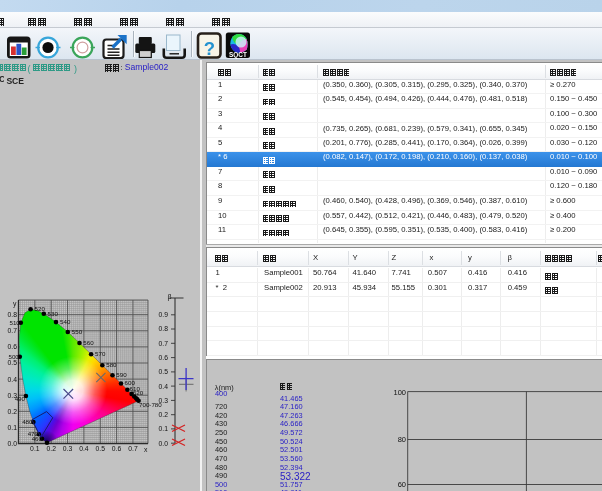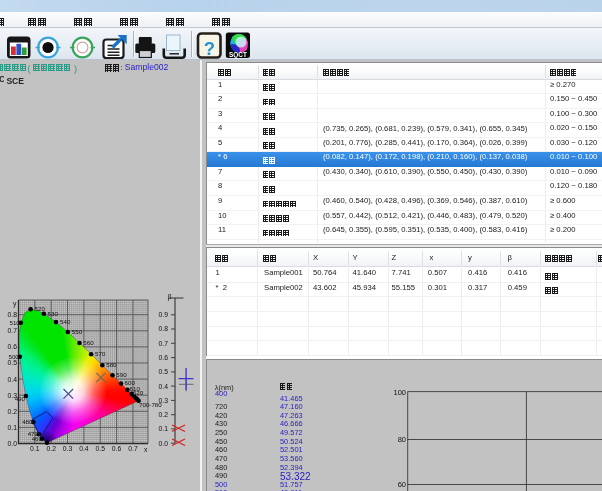--- a/index.html
+++ b/index.html
@@ -42,25 +42,27 @@
 <div class="abs" style="left:109.8px;top:17px;width:1px;height:163px;background:#ededed"></div>
 <div class="abs" style="left:337.9px;top:2px;width:1px;height:13px;background:#dcdfe3"></div>
 <div class="abs" style="left:337.9px;top:17px;width:1px;height:163px;background:#ededed"></div>
 <div class="abs" style="left:11px;top:5px"><span class="cn"></span><span class="cn"></span></div>
 <div class="abs" style="left:55.5px;top:5px"><span class="cn"></span><span class="cn"></span></div>
 <div class="abs" style="left:116px;top:5px"><span class="cn"></span><span class="cn"></span><span class="cn"></span><span class="cn"></span></div>
 <div class="abs" style="left:343px;top:5px"><span class="cn"></span><span class="cn"></span><span class="cn"></span><span class="cn"></span></div>
 <div class="abs" style="left:0;top:16.5px;width:396px;height:14.56px;line-height:14.56px;color:#1a1a1a;border-bottom:1px solid #f2f2f2">
       <span class="abs" style="left:11px;top:0;white-space:pre">1</span>
       <span class="abs" style="left:55.5px;top:3.9px"><span class="cn"></span><span class="cn"></span></span>
+      <span class="abs" style="left:116px;top:0">(0.350, 0.360), (0.305, 0.315), (0.295, 0.325), (0.340, 0.370)</span>
       <span class="abs" style="left:343px;top:0">≥ 0.270</span>
     </div>
 <div class="abs" style="left:0;top:31.06px;width:396px;height:14.56px;line-height:14.56px;color:#1a1a1a;border-bottom:1px solid #f2f2f2">
       <span class="abs" style="left:11px;top:0;white-space:pre">2</span>
       <span class="abs" style="left:55.5px;top:3.9px"><span class="cn"></span><span class="cn"></span></span>
+      <span class="abs" style="left:116px;top:0">(0.545, 0.454), (0.494, 0.426), (0.444, 0.476), (0.481, 0.518)</span>
       <span class="abs" style="left:343px;top:0">0.150 ~ 0.450</span>
     </div>
 <div class="abs" style="left:0;top:45.62px;width:396px;height:14.56px;line-height:14.56px;color:#1a1a1a;border-bottom:1px solid #f2f2f2">
       <span class="abs" style="left:11px;top:0;white-space:pre">3</span>
       <span class="abs" style="left:55.5px;top:3.9px"><span class="cn"></span><span class="cn"></span></span>
       <span class="abs" style="left:343px;top:0">0.100 ~ 0.300</span>
     </div>
 <div class="abs" style="left:0;top:60.18px;width:396px;height:14.56px;line-height:14.56px;color:#1a1a1a;border-bottom:1px solid #f2f2f2">
       <span class="abs" style="left:11px;top:0;white-space:pre">4</span>
       <span class="abs" style="left:55.5px;top:3.9px"><span class="cn"></span><span class="cn"></span></span>
@@ -76,21 +78,20 @@
 <div class="abs" style="left:0;top:89.3px;width:396px;height:14.56px;background:linear-gradient(#3b92ea,#2478d2)"></div>
 <div class="abs" style="left:0;top:89.3px;width:396px;height:14.56px;line-height:14.56px;color:#fff;border-bottom:1px solid transparent">
       <span class="abs" style="left:11px;top:0;white-space:pre">* 6</span>
       <span class="abs" style="left:55.5px;top:3.9px"><span class="cn"></span><span class="cn"></span></span>
       <span class="abs" style="left:116px;top:0">(0.082, 0.147), (0.172, 0.198), (0.210, 0.160), (0.137, 0.038)</span>
       <span class="abs" style="left:343px;top:0">0.010 ~ 0.100</span>
     </div>
 <div class="abs" style="left:0;top:103.86px;width:396px;height:14.56px;line-height:14.56px;color:#1a1a1a;border-bottom:1px solid #f2f2f2">
       <span class="abs" style="left:11px;top:0;white-space:pre">7</span>
       <span class="abs" style="left:55.5px;top:3.9px"><span class="cn"></span><span class="cn"></span></span>
-      <span class="abs" style="left:116px;top:0">(0.430, 0.340), (0.610, 0.390), (0.550, 0.450), (0.430, 0.390)</span>
       <span class="abs" style="left:343px;top:0">0.010 ~ 0.090</span>
     </div>
 <div class="abs" style="left:0;top:118.42px;width:396px;height:14.56px;line-height:14.56px;color:#1a1a1a;border-bottom:1px solid #f2f2f2">
       <span class="abs" style="left:11px;top:0;white-space:pre">8</span>
       <span class="abs" style="left:55.5px;top:3.9px"><span class="cn"></span><span class="cn"></span></span>
       <span class="abs" style="left:343px;top:0">0.120 ~ 0.180</span>
     </div>
 <div class="abs" style="left:0;top:132.98px;width:396px;height:14.56px;line-height:14.56px;color:#1a1a1a;border-bottom:1px solid #f2f2f2">
       <span class="abs" style="left:11px;top:0;white-space:pre">9</span>
       <span class="abs" style="left:55.5px;top:3.9px"><span class="cn"></span><span class="cn"></span><span class="cn"></span><span class="cn"></span><span class="cn"></span></span>
@@ -149,21 +150,21 @@
       <span class="abs" style="left:145.5px;top:0">41.640</span>
       <span class="abs" style="left:184.5px;top:0">7.741</span>
       <span class="abs" style="left:220.8px;top:0">0.507</span>
       <span class="abs" style="left:261px;top:0">0.416</span>
       <span class="abs" style="left:300.7px;top:0">0.416</span>
       <span class="abs" style="left:338.3px;top:4px"><span class="cn"></span><span class="cn"></span></span>
     </div>
 <div class="abs" style="left:0;top:34.7px;width:396px;height:14.7px;line-height:14.7px;border-bottom:1px solid #f0f0f0">
       <span class="abs" style="left:8.5px;top:0;white-space:pre">*  2</span>
       <span class="abs" style="left:57px;top:0">Sample002</span>
-      <span class="abs" style="left:106px;top:0">43.602</span>
+      <span class="abs" style="left:106px;top:0">20.913</span>
       <span class="abs" style="left:145.5px;top:0">45.934</span>
       <span class="abs" style="left:184.5px;top:0">55.155</span>
       <span class="abs" style="left:220.8px;top:0">0.301</span>
       <span class="abs" style="left:261px;top:0">0.317</span>
       <span class="abs" style="left:300.7px;top:0">0.459</span>
       <span class="abs" style="left:338.3px;top:4px"><span class="cn"></span><span class="cn"></span></span>
     </div>
 <div class="abs" style="left:0;top:49.400000000000006px;width:396px;height:14.7px;border-bottom:1px solid #f0f0f0"></div>
 <div class="abs" style="left:0;top:64.10000000000001px;width:396px;height:14.7px;border-bottom:1px solid #f0f0f0"></div>
 <div class="abs" style="left:0;top:78.80000000000001px;width:396px;height:14.7px;border-bottom:1px solid #f0f0f0"></div>

